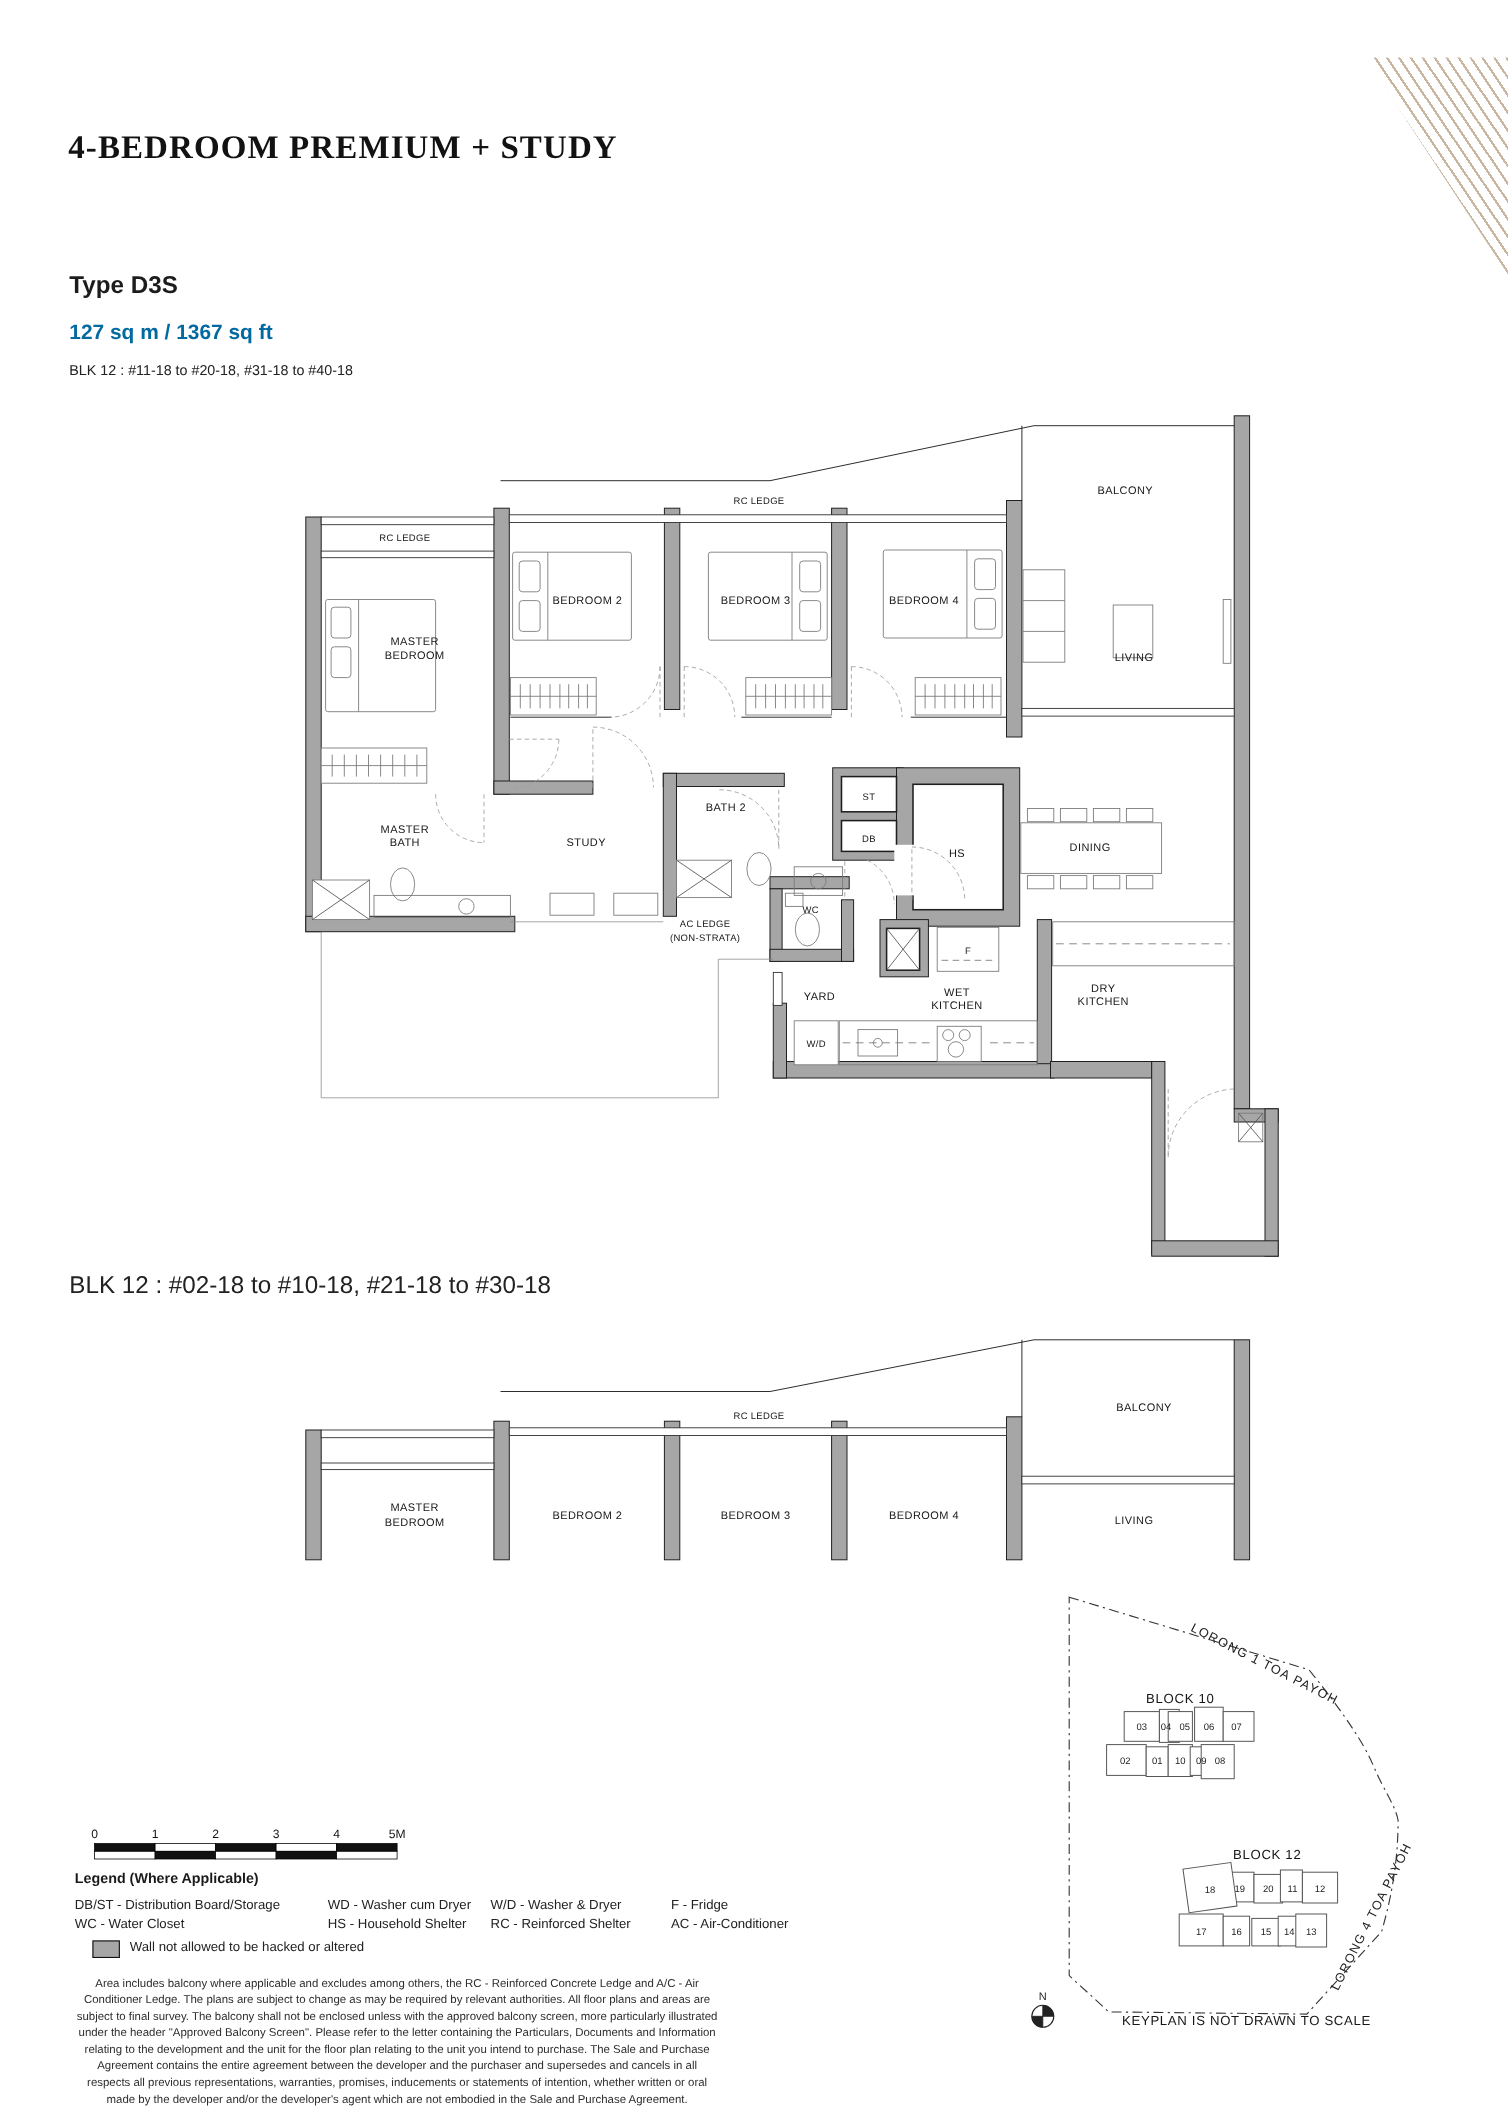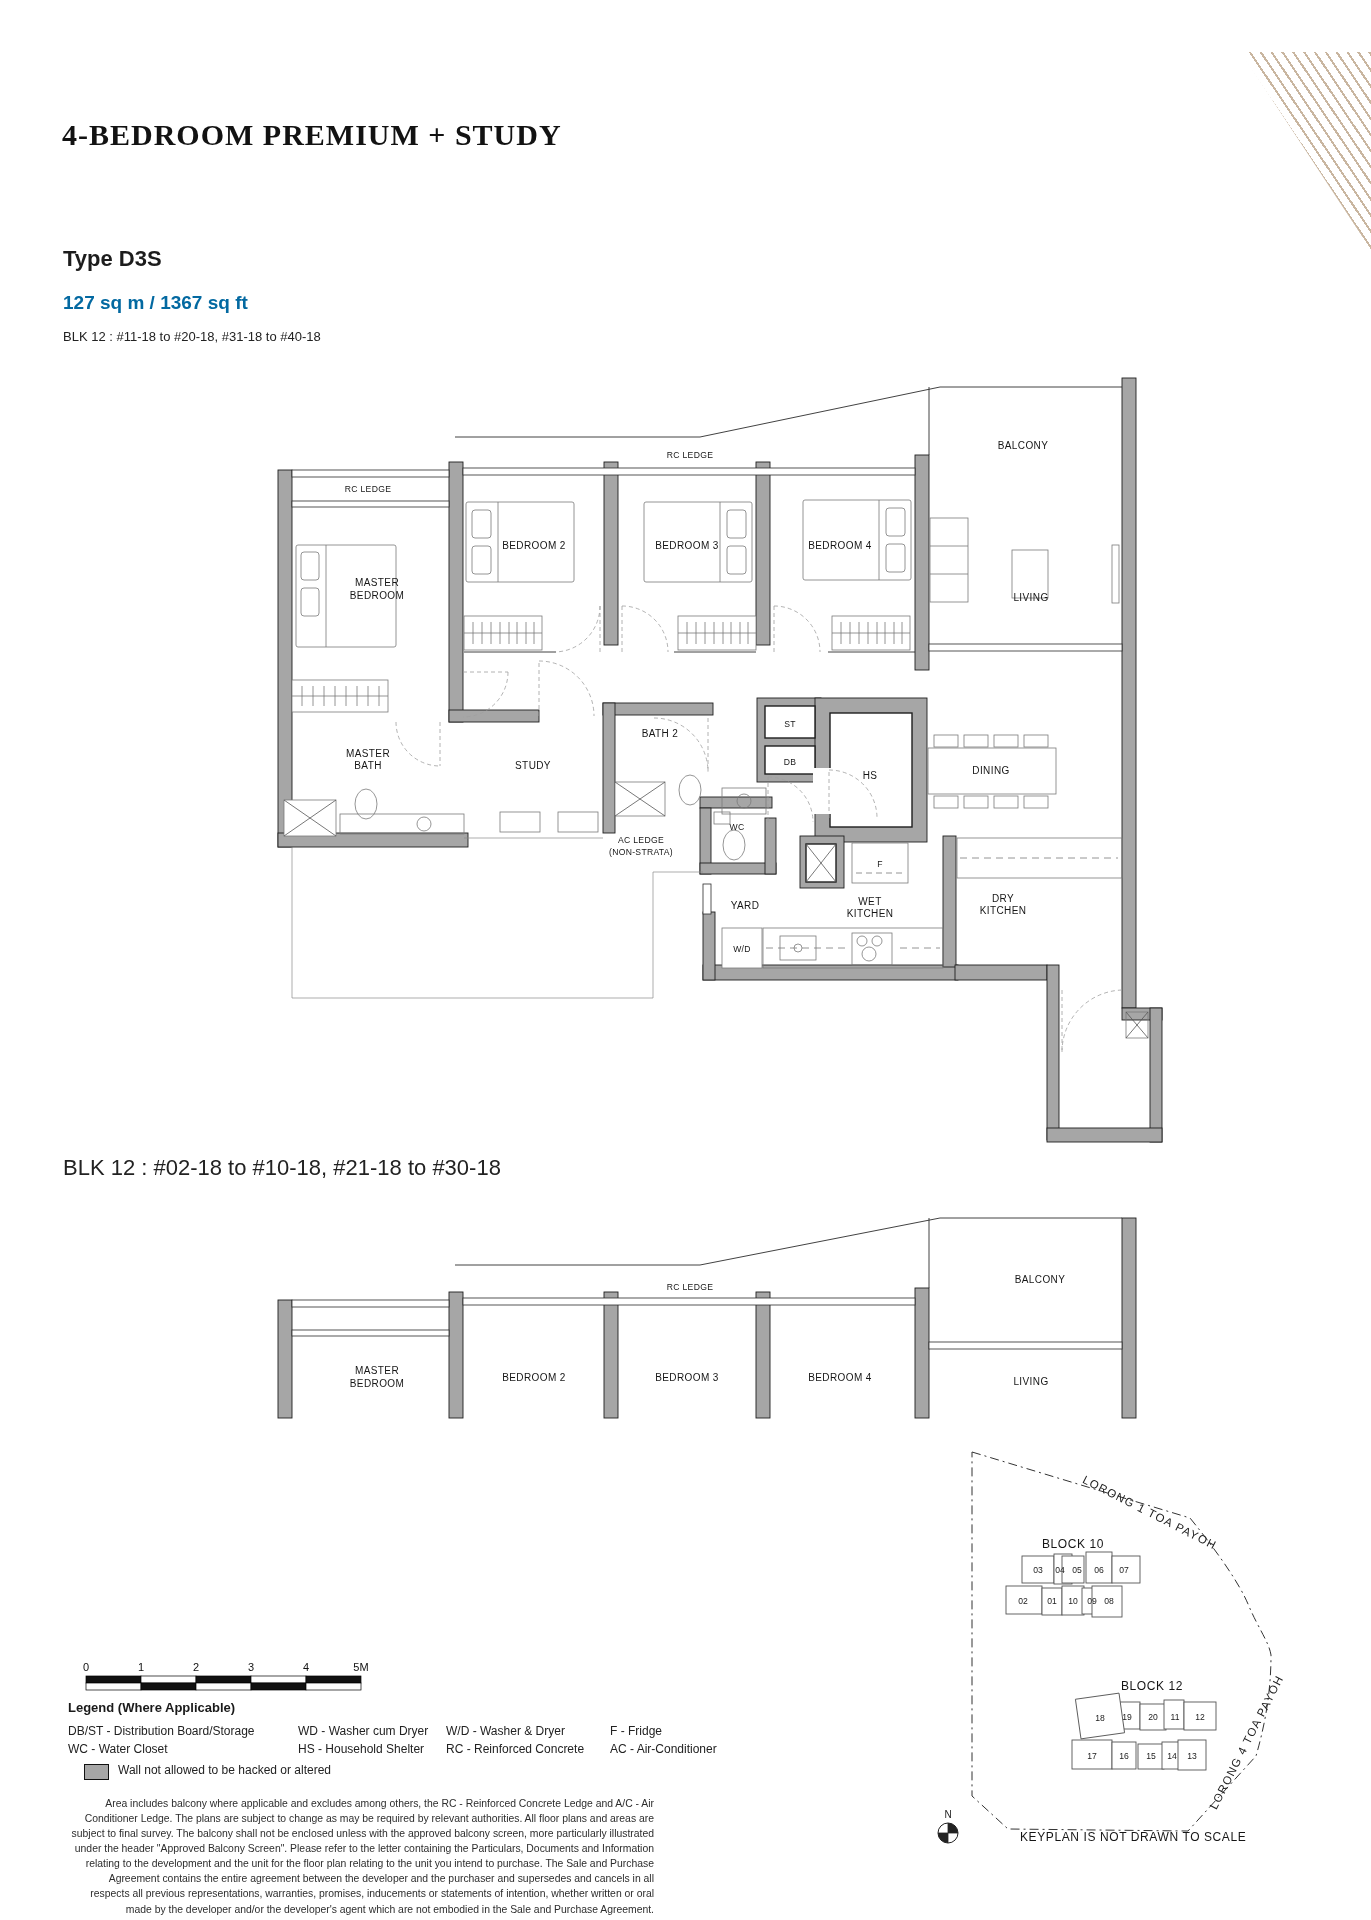--- a/index.html
+++ b/index.html
@@ -33,21 +33,21 @@
   .kproad{font-size:11.5px;letter-spacing:1.2px;text-anchor:middle;fill:#222}
   .kpnote{font-size:12px;letter-spacing:.6px}
   .kpbldg{fill:#ffffff;stroke:#555;stroke-width:.9}
   .bound{fill:none;stroke:#333;stroke-width:1;stroke-dasharray:9 4 2 4}
   .sclabel{font-size:11px;text-anchor:middle;fill:#111}
   .legend-head{left:68px;top:1700px;font-size:13px;font-weight:700}
   .legend-col{top:1722px;font-size:12px;line-height:18px;color:#222}
   .lc1{left:68px}.lc2{left:298px}.lc3{left:446px}.lc4{left:610px}
   .wall-swatch{left:84px;top:1764px;width:23px;height:14px;background:#a6a6a6;border:1.6px solid #111}
   .wall-note{left:118px;top:1763px;font-size:12px;color:#222}
-  .disclaimer{left:68px;top:1796px;width:586px;font-size:10.4px;line-height:1.45;color:#2d2d2d;text-align:right}
+  .disclaimer{left:68px;top:1796px;width:586px;font-size:10.4px;line-height:1.45;color:#2d2d2d;text-align:center}
 </style>
 </head>
 <body>
 
 <div class="abs decor"></div>
 
 <div class="abs hdr-title">4-BEDROOM PREMIUM + STUDY</div>
 <div class="abs hdr-type">Type D3S</div>
 <div class="abs hdr-area">127 sq m / 1367 sq ft</div>
 <div class="abs hdr-blk">BLK 12 : #11-18 to #20-18, #31-18 to #40-18</div>
@@ -356,21 +356,21 @@
 <div class="abs legend-col lc1">
   <div>DB/ST - Distribution Board/Storage</div>
   <div>WC - Water Closet</div>
 </div>
 <div class="abs legend-col lc2">
   <div>WD - Washer cum Dryer</div>
   <div>HS - Household Shelter</div>
 </div>
 <div class="abs legend-col lc3">
   <div>W/D - Washer &amp; Dryer</div>
-  <div>RC - Reinforced Concrete</div>
+  <div>RC - Reinforced Shelter</div>
 </div>
 <div class="abs legend-col lc4">
   <div>F - Fridge</div>
   <div>AC - Air-Conditioner</div>
 </div>
 <div class="abs wall-swatch"></div>
 <div class="abs wall-note">Wall not allowed to be hacked or altered</div>
 
 <div class="abs disclaimer">Area includes balcony where applicable and excludes among others, the RC - Reinforced Concrete Ledge and A/C - Air Conditioner Ledge. The plans are subject to change as may be required by relevant authorities. All floor plans and areas are subject to final survey. The balcony shall not be enclosed unless with the approved balcony screen, more particularly illustrated under the header "Approved Balcony Screen". Please refer to the letter containing the Particulars, Documents and Information relating to the development and the unit for the floor plan relating to the unit you intend to purchase. The Sale and Purchase Agreement contains the entire agreement between the developer and the purchaser and supersedes and cancels in all respects all previous representations, warranties, promises, inducements or statements of intention, whether written or oral made by the developer and/or the developer's agent which are not embodied in the Sale and Purchase Agreement.</div>
 

